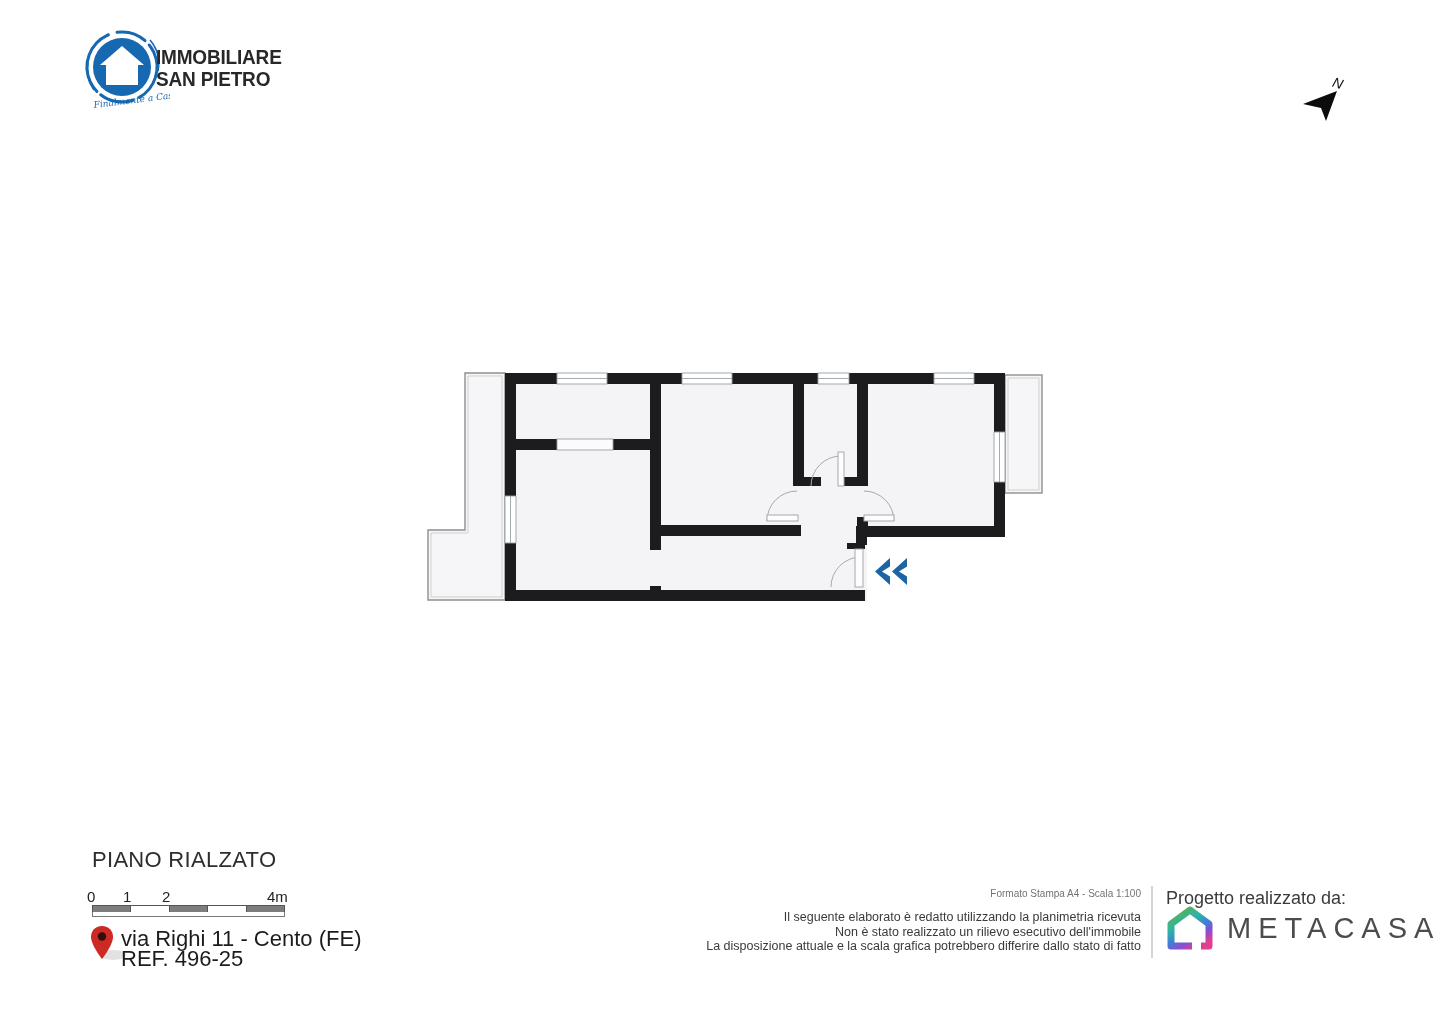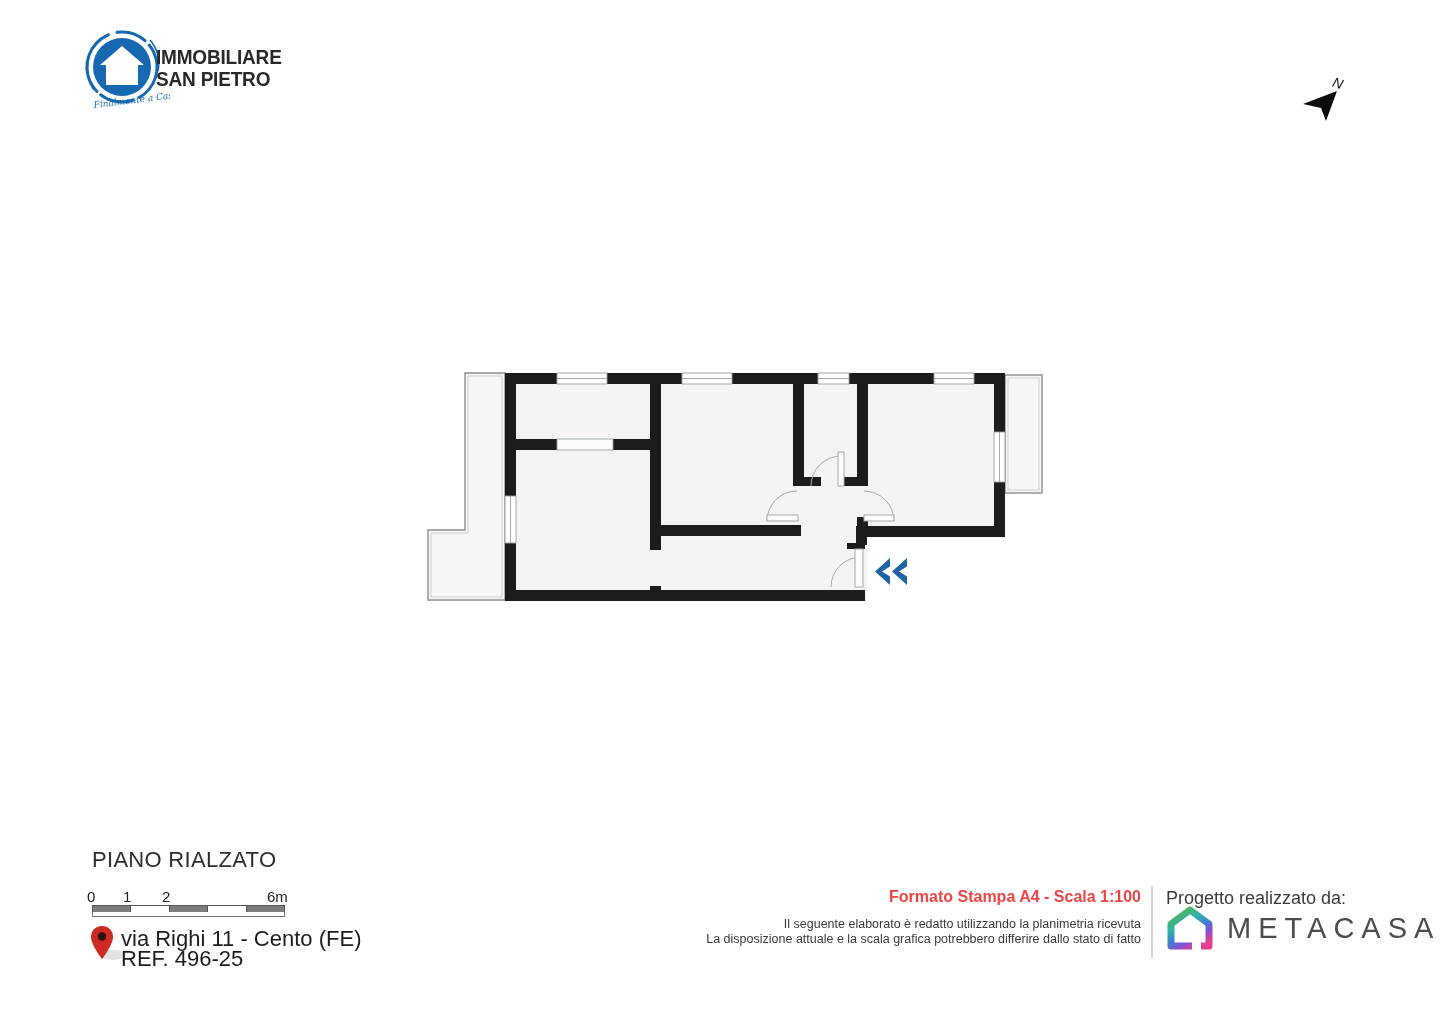--- a/index.html
+++ b/index.html
@@ -15,21 +15,21 @@
   .scale-bar{left:92px;top:905px;width:193px;height:8px;border:1px solid #555;display:flex;box-sizing:border-box;}
   .scale-bar .seg{flex:1 1 0;height:100%;}
   .seg.dark{background:#7d7d7d;}
   .seg.light{background:#fff;}
   .seg + .seg{border-left:1px solid #555;}
   .scale-sub{left:92px;top:912px;width:193px;height:5px;border:1px solid #777;border-top:none;background:#fff;box-sizing:border-box;}
   .address-block{left:121px;top:929px;font-size:22px;line-height:20px;color:#1c1c1c;}
 
   
   .print-info{right:299px;top:888px;width:480px;text-align:right;}
-  .print-info .fmt{font-size:16px;font-weight:bold;color:#ef4444;}
+  .print-info .fmt{font-size:10px;font-weight:normal;color:#737373;}
   .print-info .disc{margin-top:11px;font-size:12.5px;line-height:14.6px;color:#3a3a3a;}
   .footer-divider{left:1151px;top:886px;width:2px;height:72px;background:#d4d4d4;}
   .credit-label{left:1166px;top:888px;font-size:18px;color:#3a3a3a;}
   .metacasa-word{left:1215px;top:912px;font-size:29px;letter-spacing:7px;color:#4b4b50;margin-left:12px;}
 </style>
 </head>
 <body>
 
 <svg class="abs" style="left:80px;top:22px;" width="90" height="92" viewBox="0 0 90 92">
   <circle cx="42" cy="45" r="29" fill="#1668b0"></circle>
@@ -135,21 +135,21 @@
     <path d="M 907 558 L 892 571.5 L 907 585 L 907 576.5 L 899 571.5 L 907 566.5 Z"></path>
   </g>
 </svg>
 
 <div class="abs plan-title">PIANO RIALZATO</div>
 
 <div class="scale-labels">
   <span style="left:87px;">0</span>
   <span style="left:123px;">1</span>
   <span style="left:162px;">2</span>
-  <span style="left:267px;">6m</span>
+  <span style="left:267px;">4m</span>
 </div>
 <div class="abs scale-bar">
   <div class="seg dark"></div>
   <div class="seg light"></div>
   <div class="seg dark"></div>
   <div class="seg light"></div>
   <div class="seg dark"></div>
 </div>
 <div class="abs scale-sub"></div>
 
@@ -160,20 +160,21 @@
 </svg>
 <div class="abs address-block">
   <div>via Righi 11 - Cento (FE)</div>
   <div>REF. 496-25</div>
 </div>
 
 <div class="abs print-info">
   <div class="fmt">Formato Stampa A4 - Scala 1:100</div>
   <div class="disc">
     <div>Il seguente elaborato è redatto utilizzando la planimetria ricevuta</div>
+    <div>Non è stato realizzato un rilievo esecutivo dell'immobile</div>
     <div>La disposizione attuale e la scala grafica potrebbero differire dallo stato di fatto</div>
   </div>
 </div>
 
 <div class="abs footer-divider"></div>
 
 <div class="abs credit-label">Progetto realizzato da:</div>
 <svg class="abs" style="left:1166px;top:905px;" width="48" height="48" viewBox="0 0 48 48">
   <defs>
     <linearGradient id="mcgrad" x1="0.15" y1="0" x2="0.75" y2="1">

